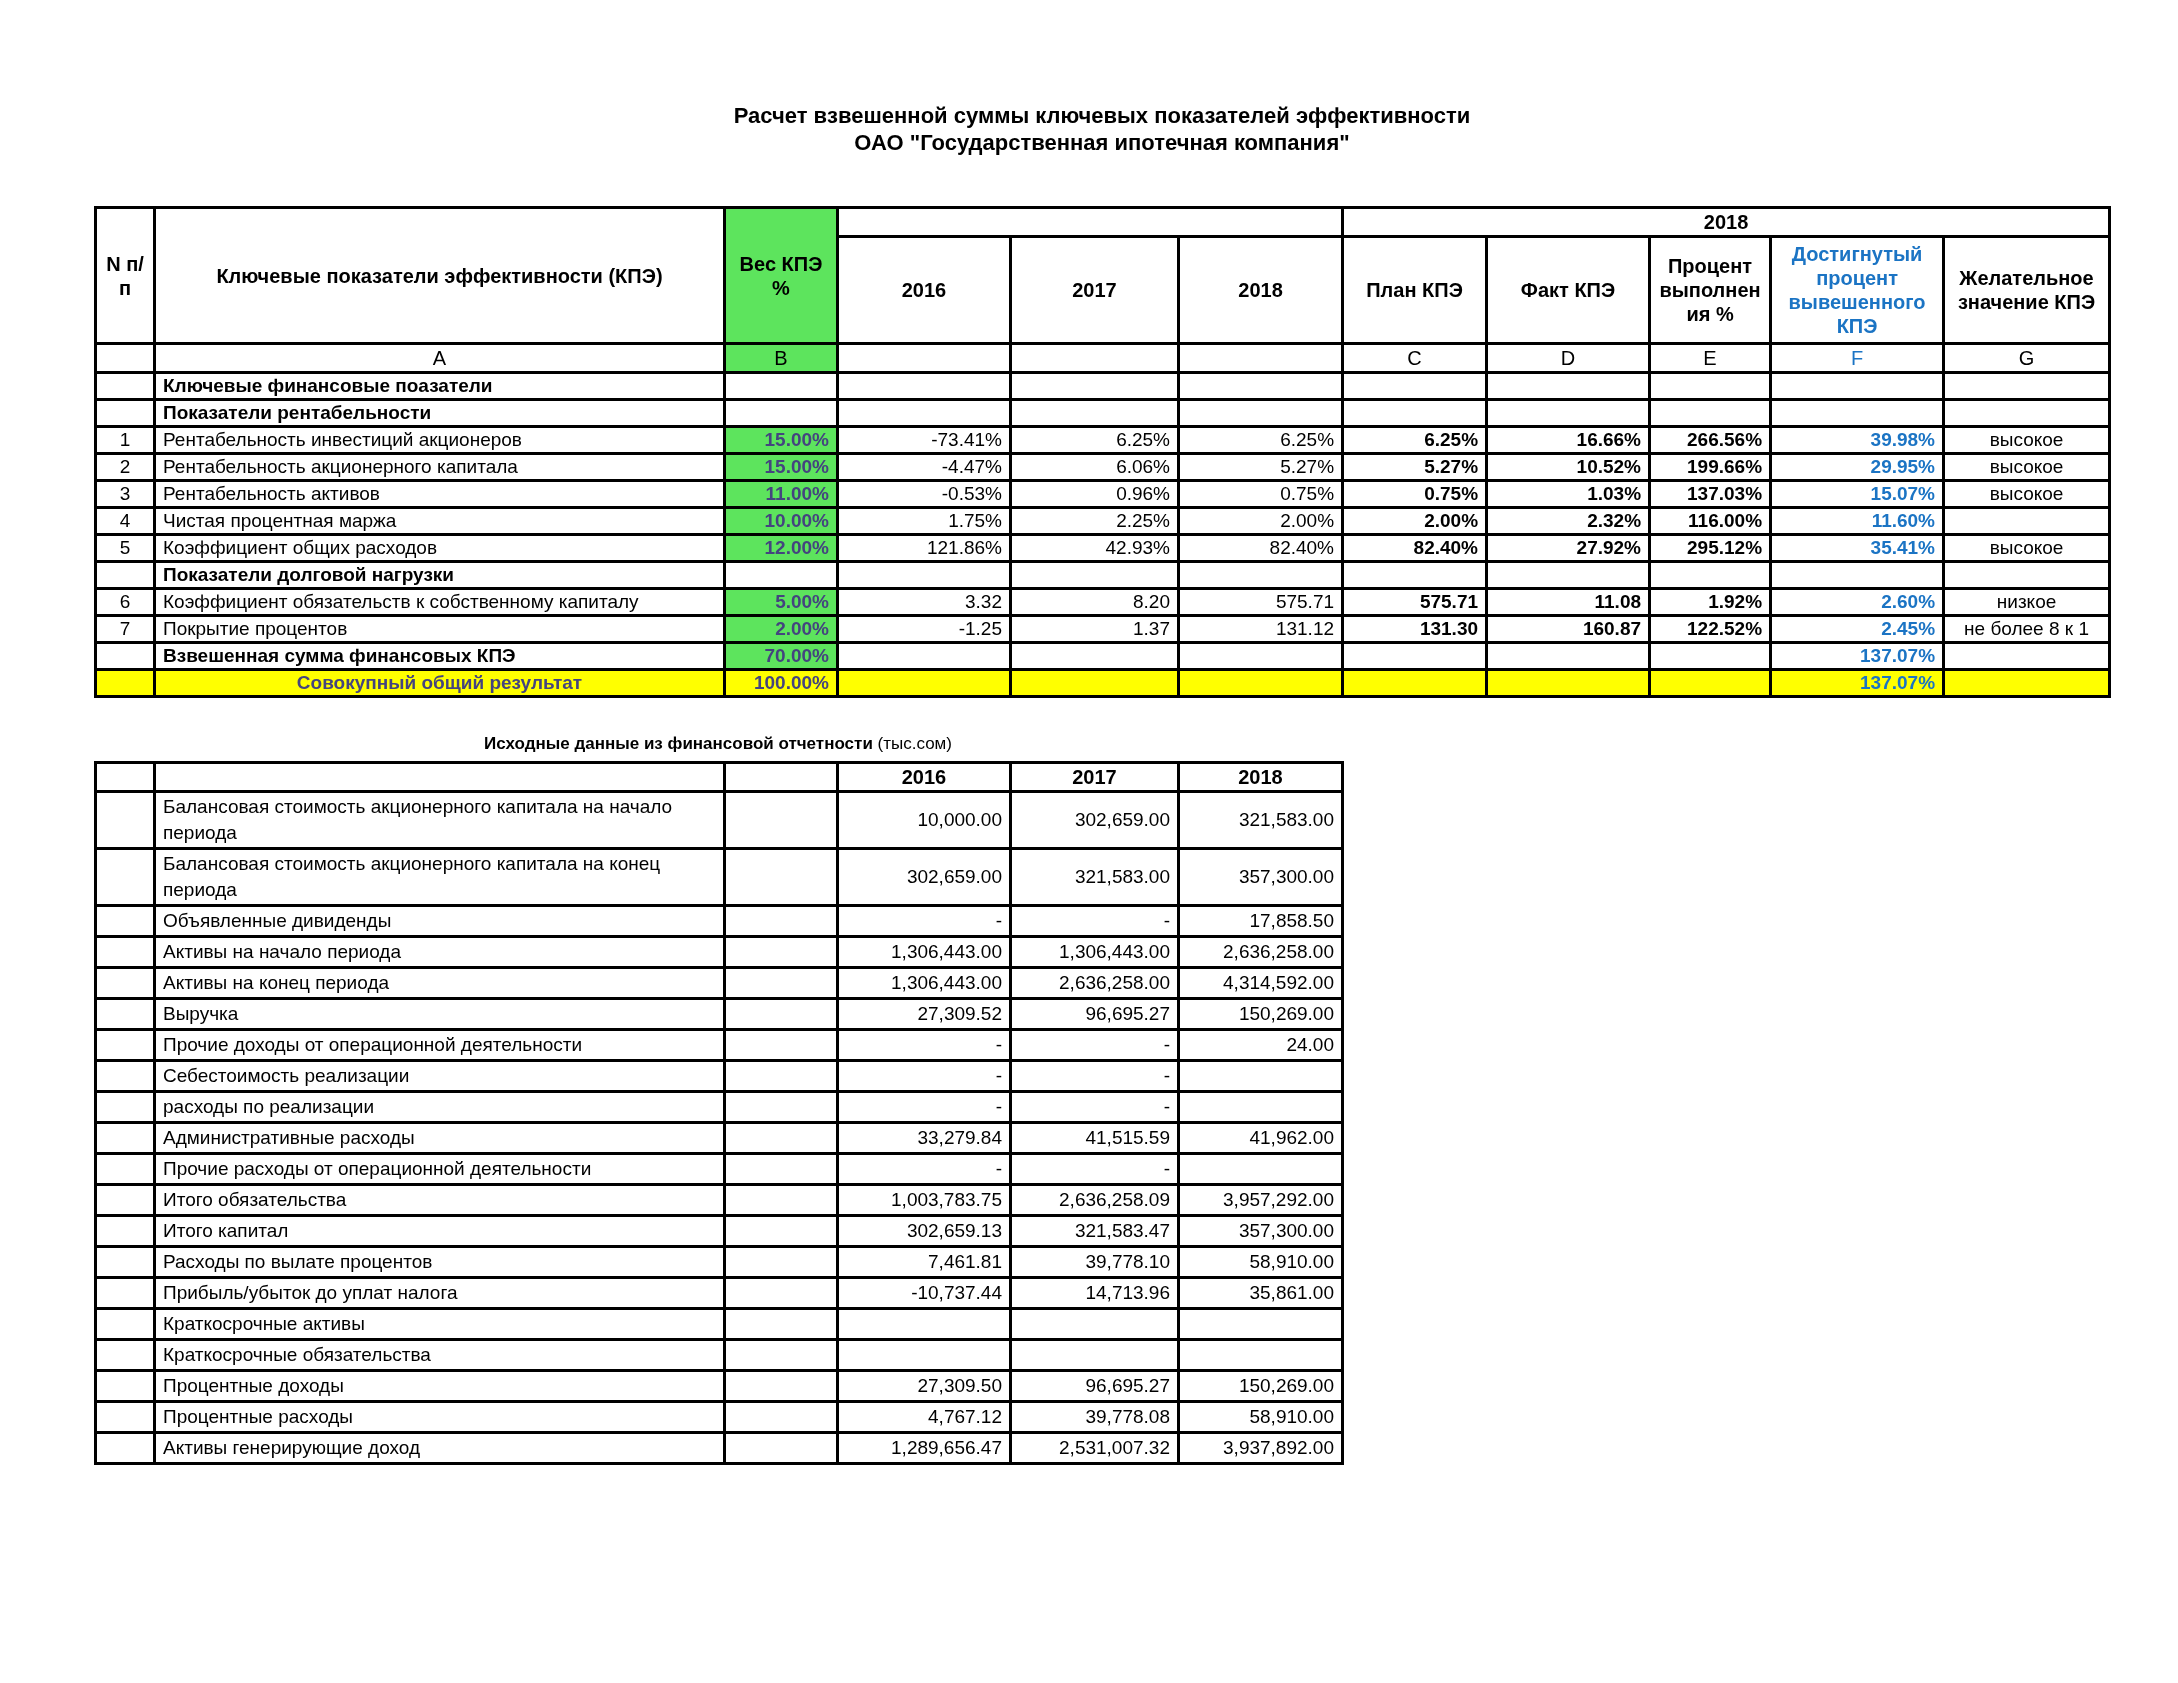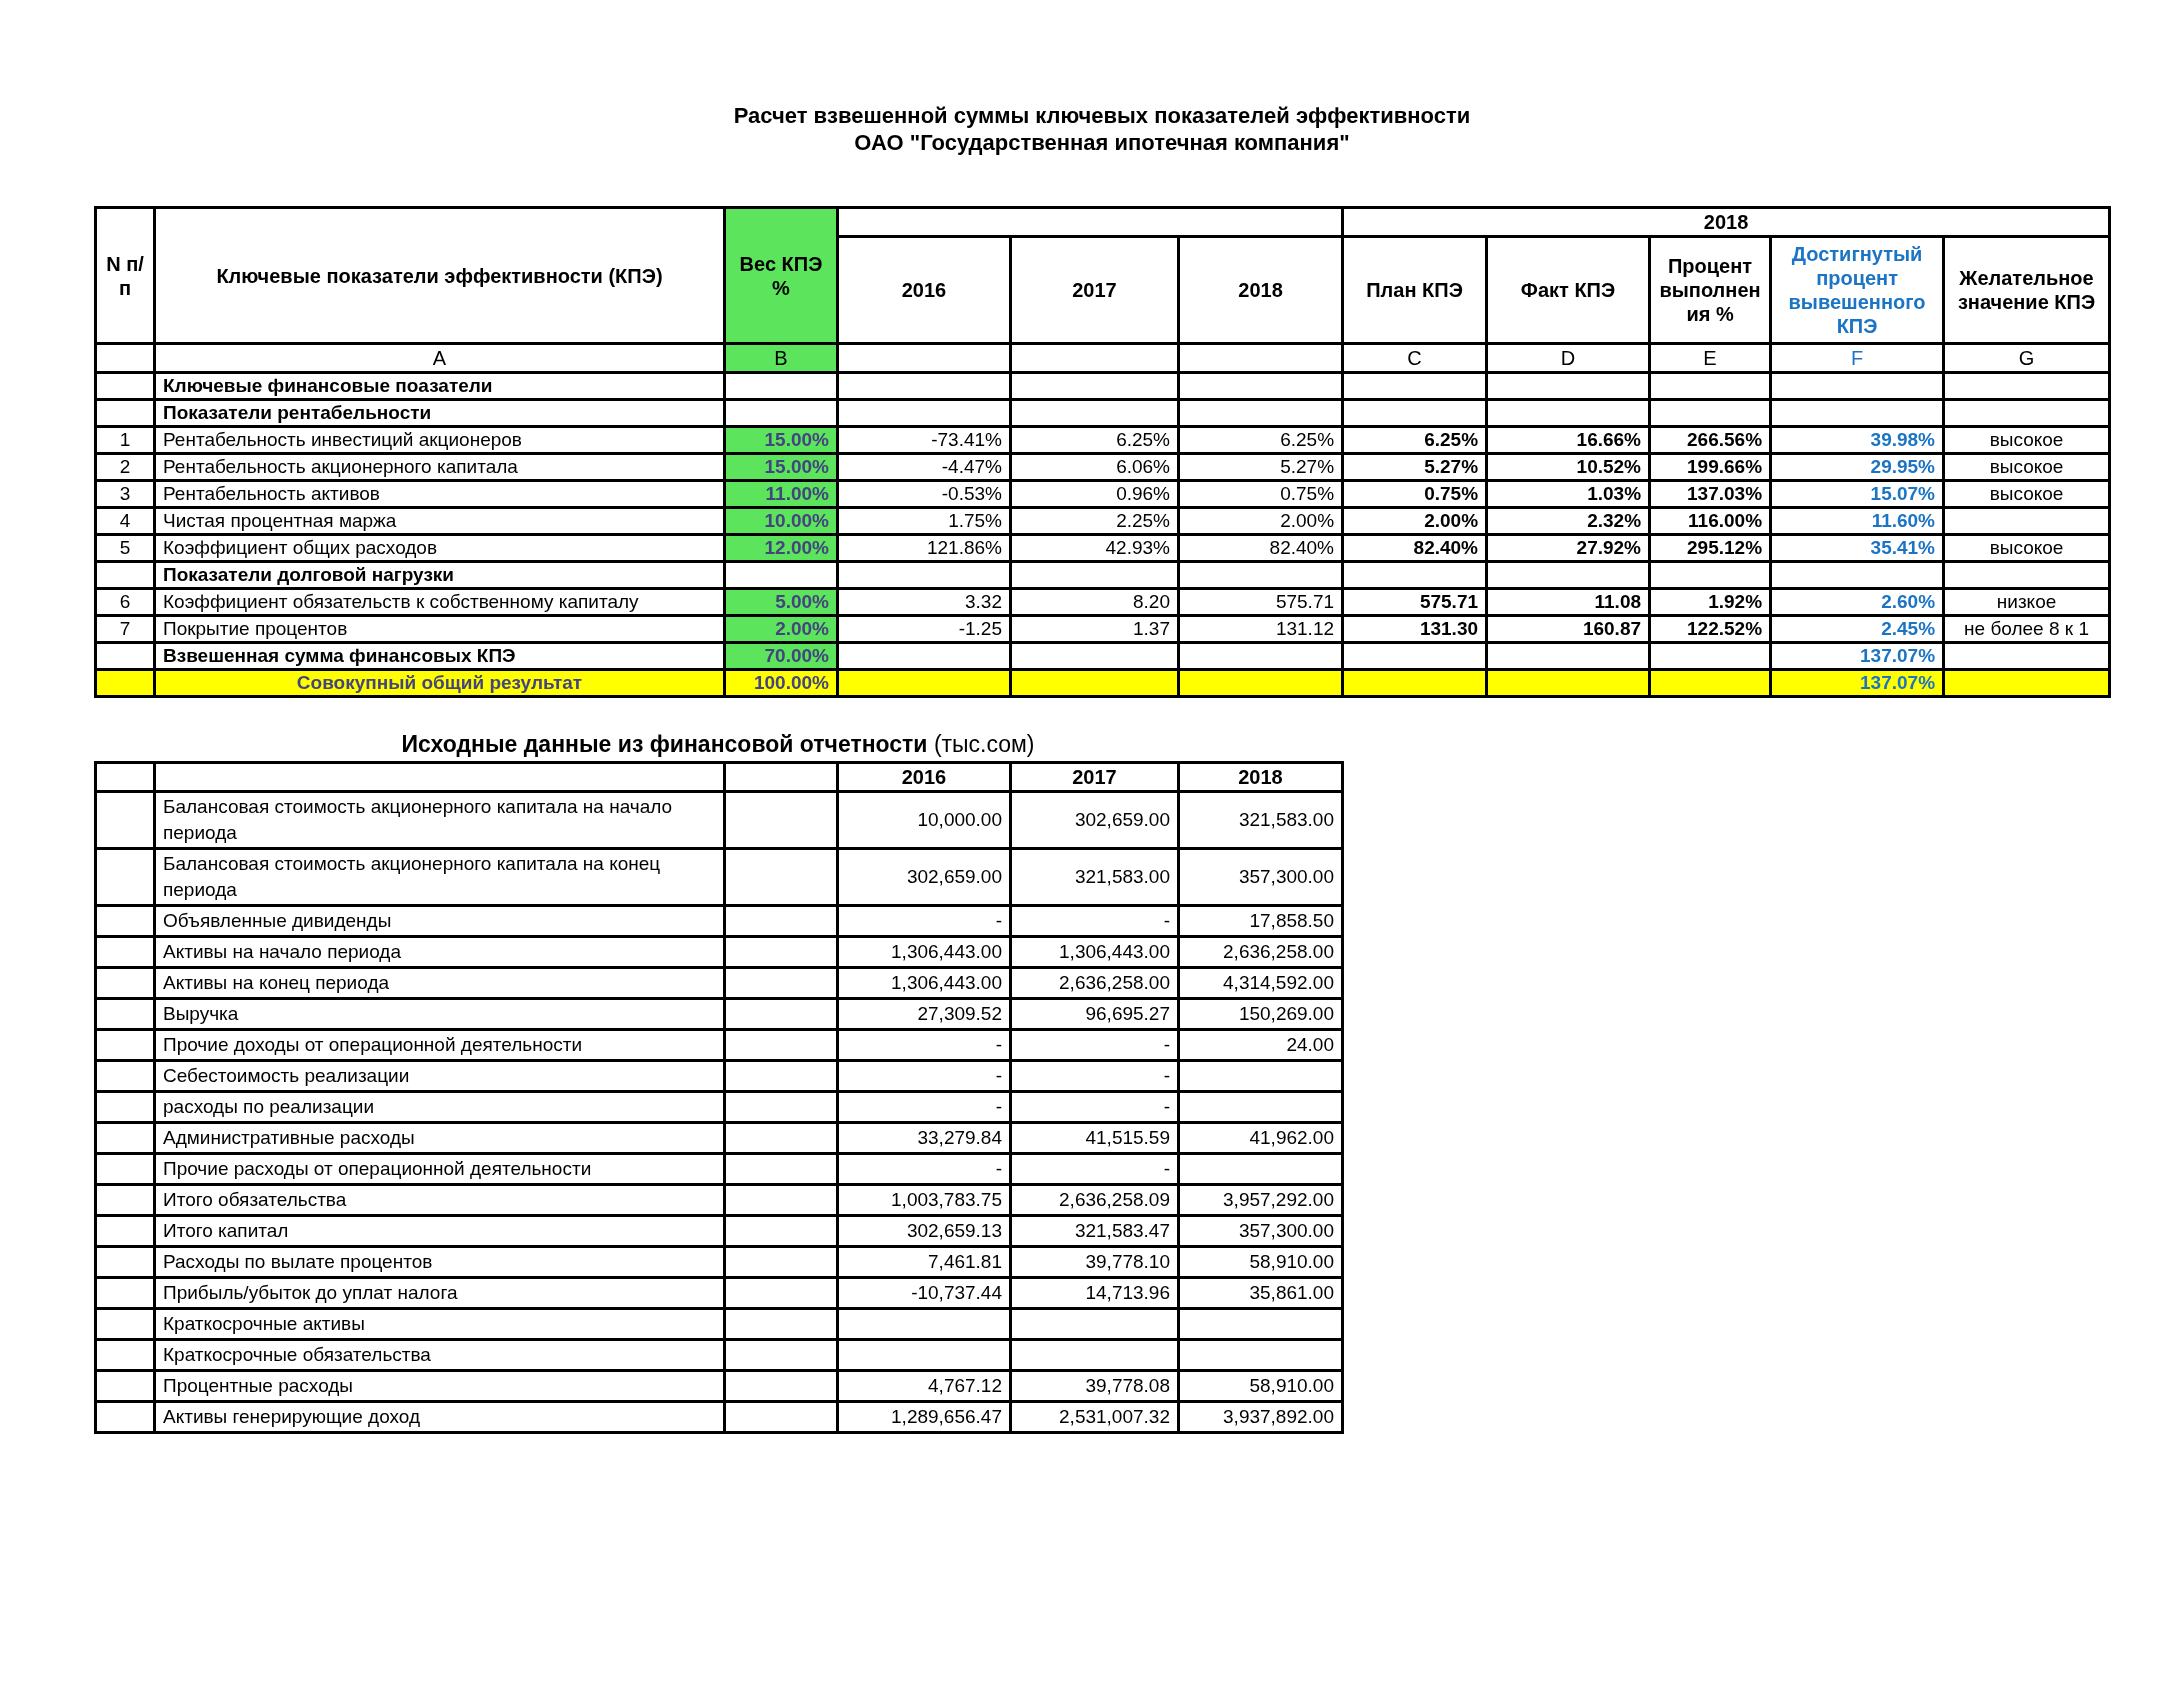--- a/index.html
+++ b/index.html
@@ -34,21 +34,21 @@
   .c-plan,.c-fact,.c-pct{font-weight:bold;}
   .c-ach{font-weight:bold;color:var(--blue);margin-left:11px;}
   .c-des{text-align:center;}
   .r-section .c-name,.r-total .c-name{font-weight:bold;}
   .r-data .c-weight,.r-total .c-weight{background:var(--green);font-weight:bold;color:var(--purple);}
   .r-grand td{background:var(--yellow);}
   .r-grand .c-name{text-align:center;font-weight:bold;color:var(--purple);}
   .r-grand .c-weight{font-weight:bold;color:var(--purple);}
   .title2{
     width:1248px;margin:34px 0 5px 94px;text-align:center;
-    font-size:23px;line-height:24px;
+    font-size:17px;line-height:24px;
   }
   .title2 .t-bold{font-weight:bold;}
   #src-table{width:1248px;}
   #src-table thead th{height:24px;font-size:20px;}
   #src-table tbody td{height:25px;}
   #src-table tr.tall td{height:51px;}
   .c-name2{text-align:left;white-space:normal;line-height:26px;overflow-wrap:break-word;}
   #src-table .c-y{text-align:right;white-space:nowrap;}
   .neg-wrap{padding:0;}
   .neg-wrap .neg{padding:1px 7px;}
@@ -425,20 +425,28 @@
       <tr>
         <td class="c-num"></td>
         <td class="c-name2">Краткосрочные обязательства</td>
         <td class="c-gap"></td>
         <td class="c-y"></td>
         <td class="c-y"></td>
         <td class="c-y"></td>
       </tr>
       <tr>
         <td class="c-num"></td>
+        <td class="c-name2">Процентные доходы</td>
+        <td class="c-gap"></td>
+        <td class="c-y">27,309.50</td>
+        <td class="c-y">96,695.27</td>
+        <td class="c-y">150,269.00</td>
+      </tr>
+      <tr>
+        <td class="c-num"></td>
         <td class="c-name2">Процентные расходы</td>
         <td class="c-gap"></td>
         <td class="c-y">4,767.12</td>
         <td class="c-y">39,778.08</td>
         <td class="c-y">58,910.00</td>
       </tr>
       <tr>
         <td class="c-num"></td>
         <td class="c-name2">Активы генерирующие доход</td>
         <td class="c-gap"></td>

